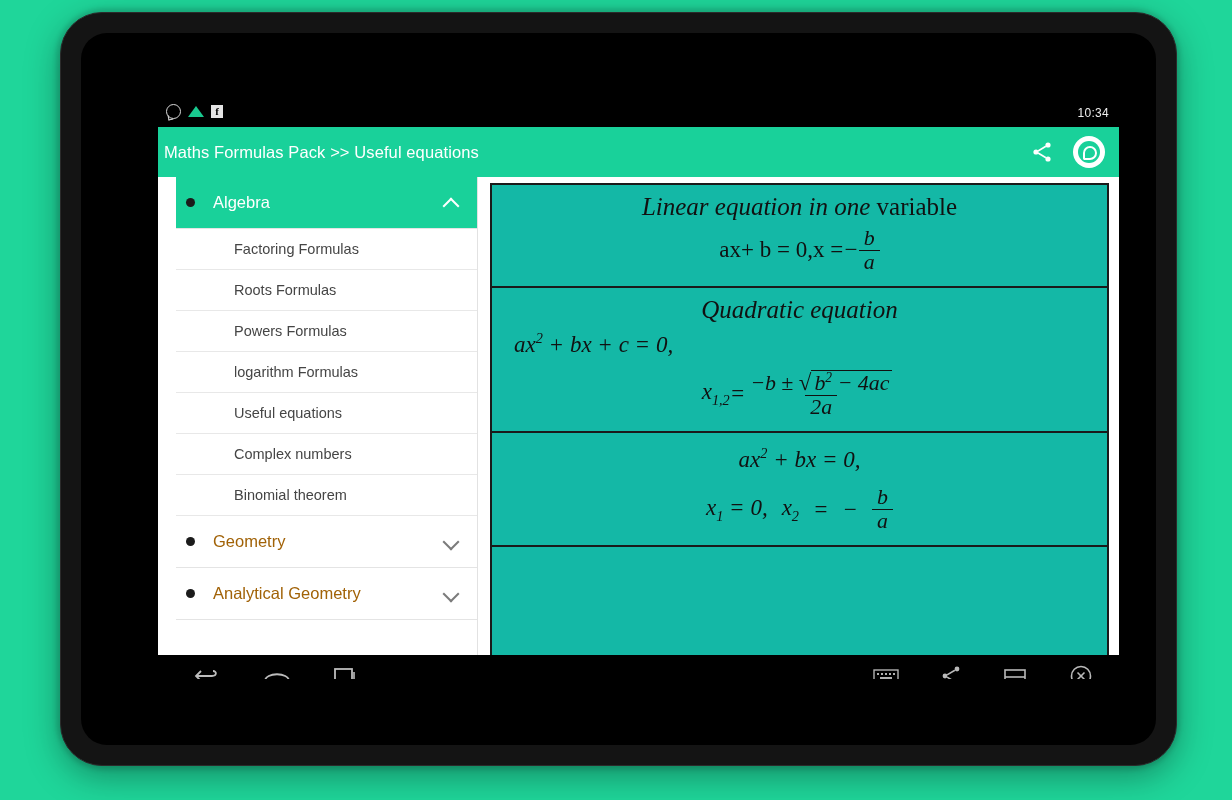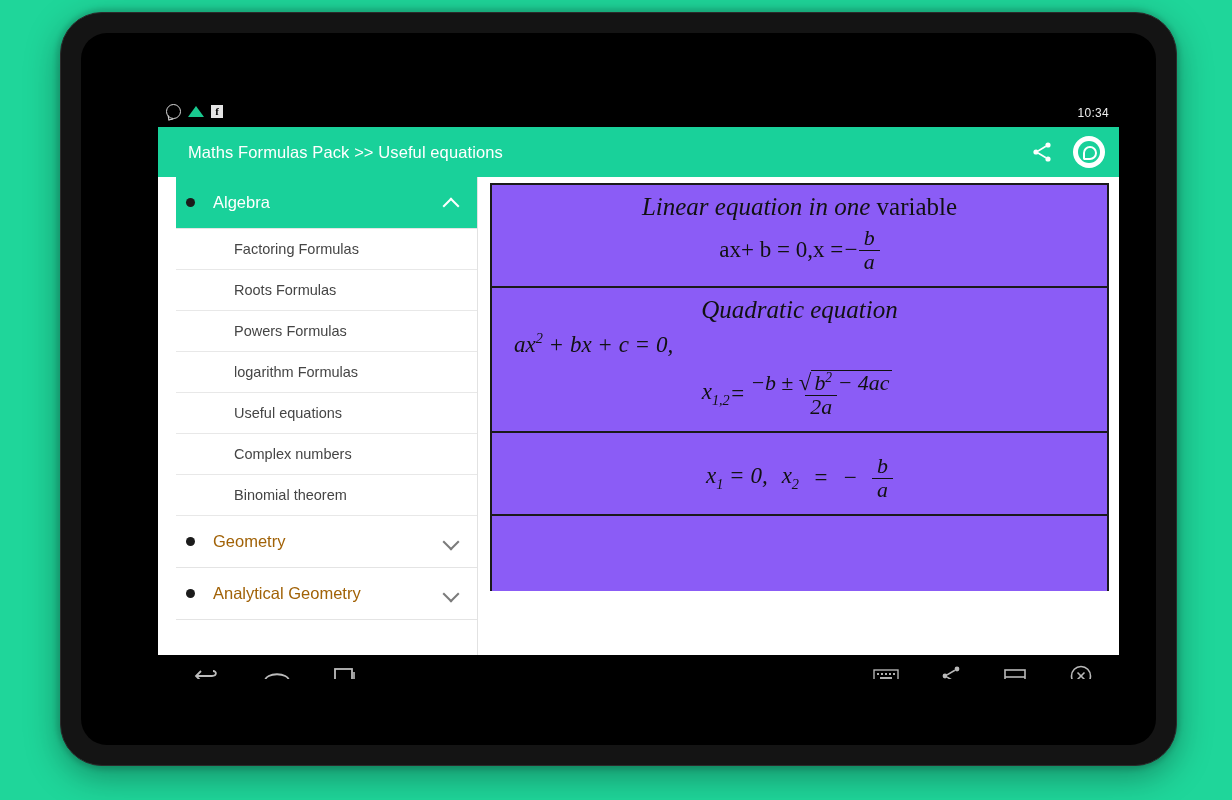--- a/index.html
+++ b/index.html
@@ -111,21 +111,21 @@
 
   
   .appbar {
     position: relative;
     height: 50px;
     background: #19d19a;
     display: flex;
     align-items: center;
   }
   .appbar-title {
-    margin-left: 30px;
+    margin-left: 6px;
     color: #ffffff;
     font-size: 16.5px;
     letter-spacing: 0.1px;
   }
   .appbar-actions {
     position: absolute;
     right: 14px;
     top: 0;
     height: 50px;
     display: flex;
@@ -237,22 +237,22 @@
   .panel {
     flex: 1;
     background: #ffffff;
     padding: 6px 10px 0 12px;
     box-sizing: border-box;
     overflow: hidden;
   }
   .ftable {
     border: 2px solid #1a1a1a;
     border-bottom: none;
-    background: #8b5cf6;
-    height: 408px;
+    background: #14b8a6;
+    height: 472px;
     box-sizing: border-box;
   }
   .frow {
     border-bottom: 2px solid #1a1a1a;
     padding: 8px 0 12px 0;
     text-align: center;
     font-family: "Liberation Serif", serif;
   }
   .ftitle {
     font-style: italic;
@@ -456,20 +456,29 @@
                           <span class="under"><span>b</span><sup>2</sup> <span>−</span> <span>4ac</span></span>
                         </span>
                     </span>
                     <span class="den">2a</span>
                   </span>
                 </div>
               </div>
 
 
               <div class="frow">
+                <div class="fline">
+                  <span>
+                    <span>ax</span><sup>2</sup>
+                    <span>+</span>
+                    <span>bx</span>
+                    <span>=</span>
+                    <span>0</span><span>,</span>
+                  </span>
+                </div>
                 <div class="fline" style="margin-top:14px; gap:14px;">
                   <span><span>x</span><sub>1</sub> <span>=</span> <span>0</span><span>,</span></span>
                   <span><span>x</span><sub>2</sub></span>
                   <span>=</span>
                   <span>−</span>
                   <span class="frac">
                     <span class="num">b</span>
                     <span class="den">a</span>
                   </span>
                 </div>

